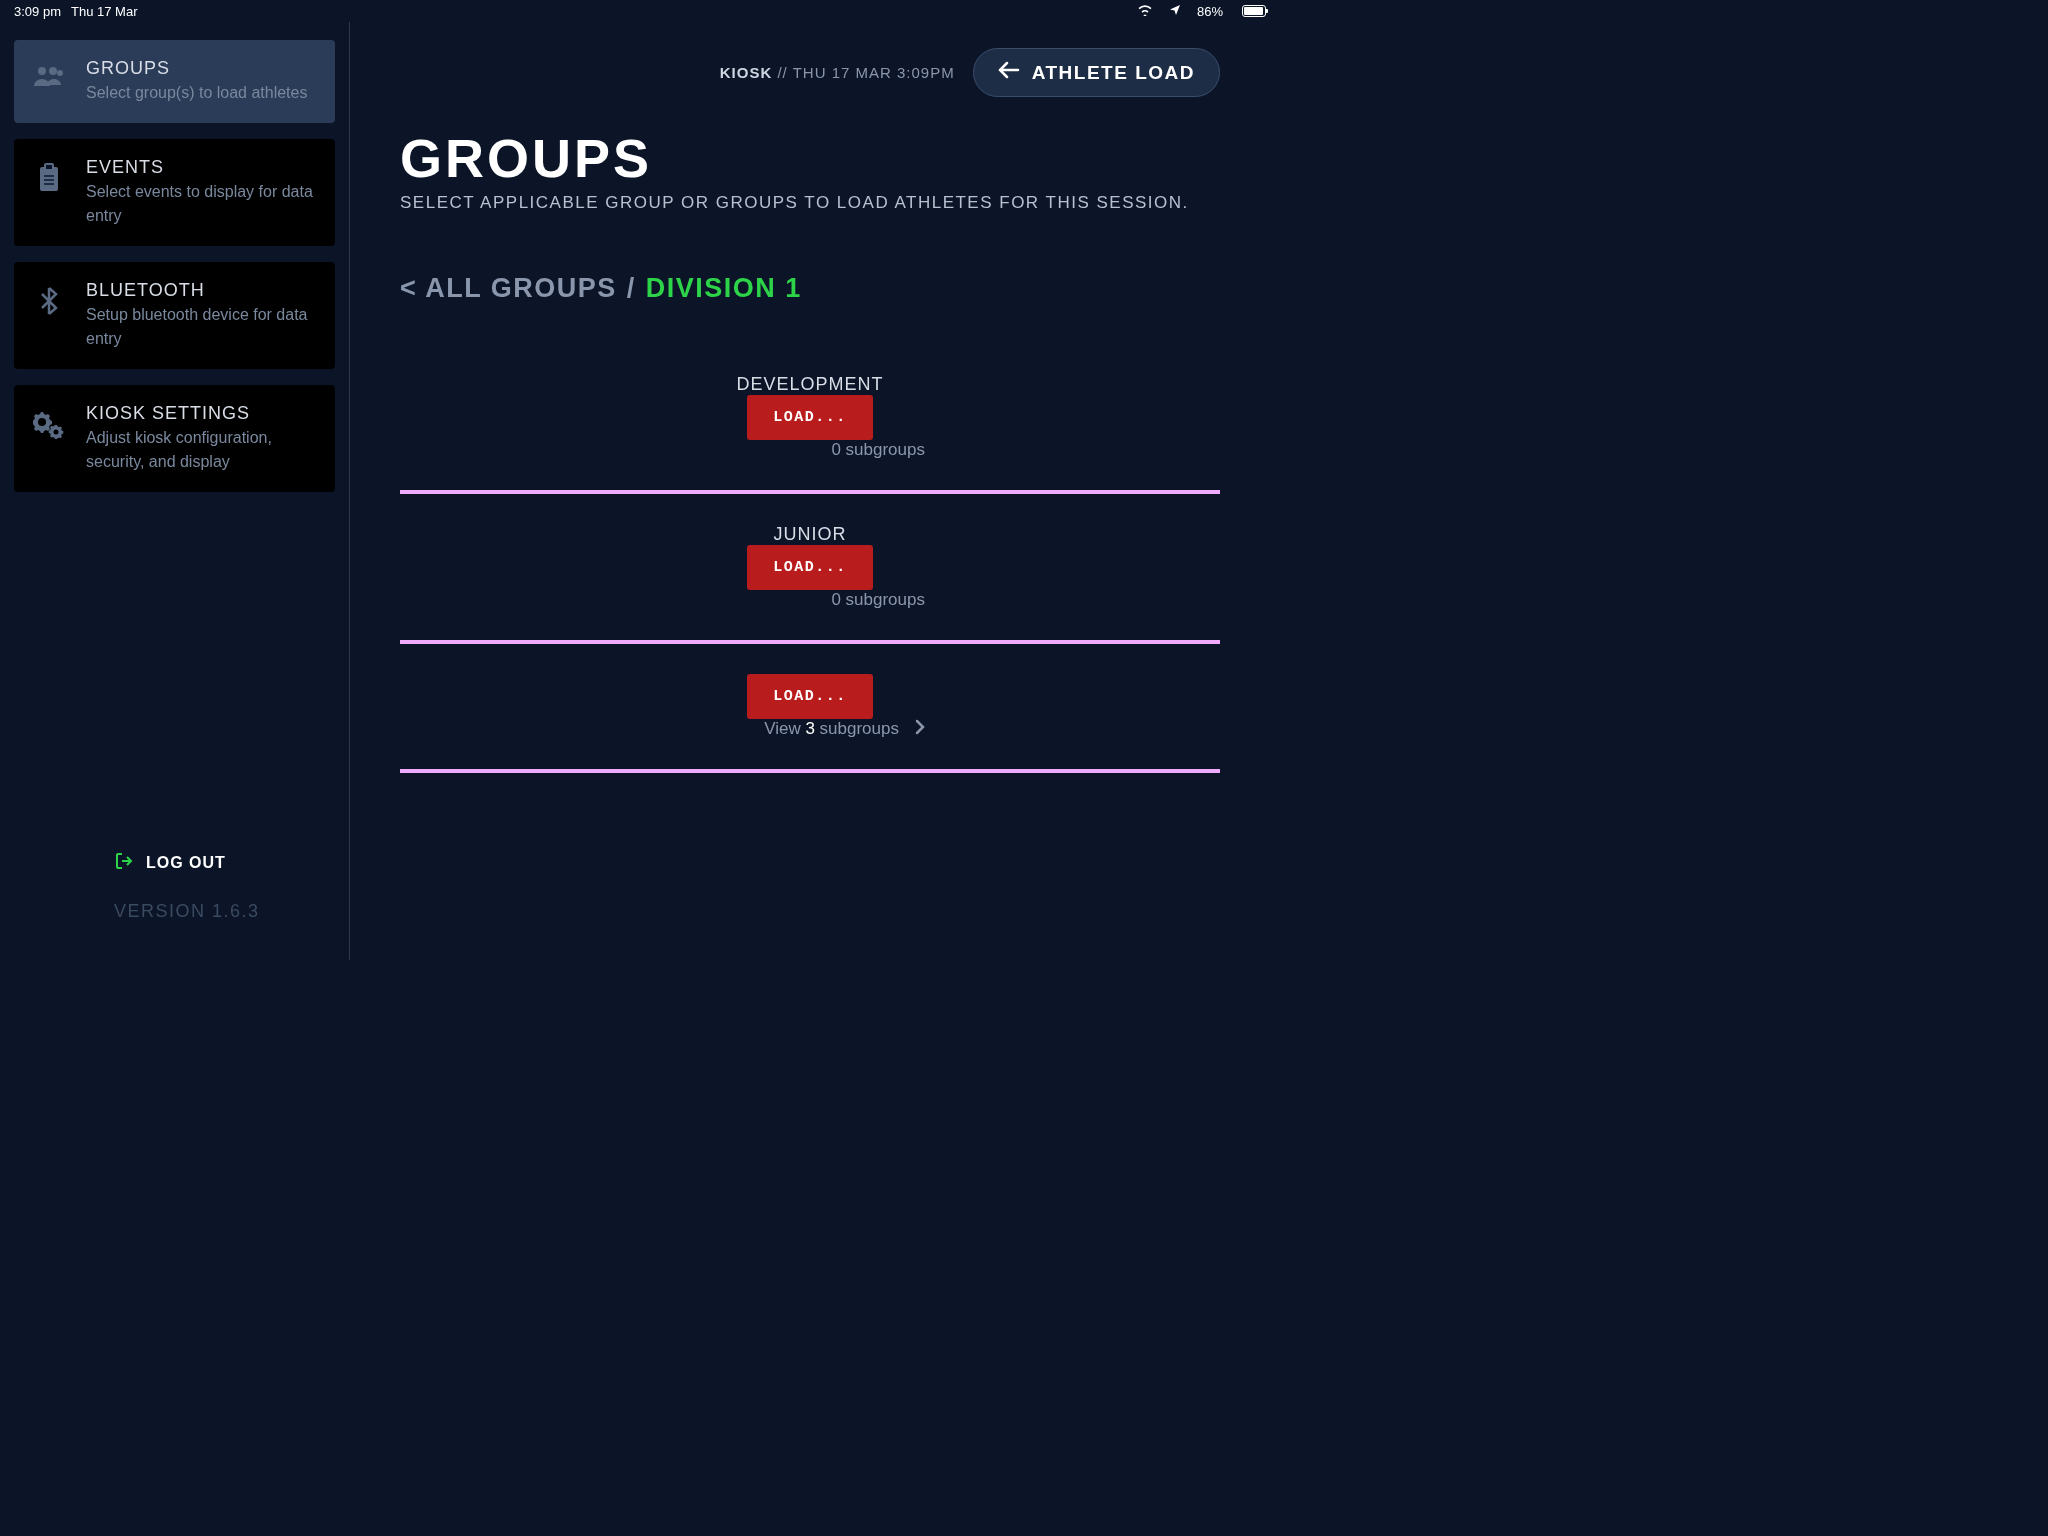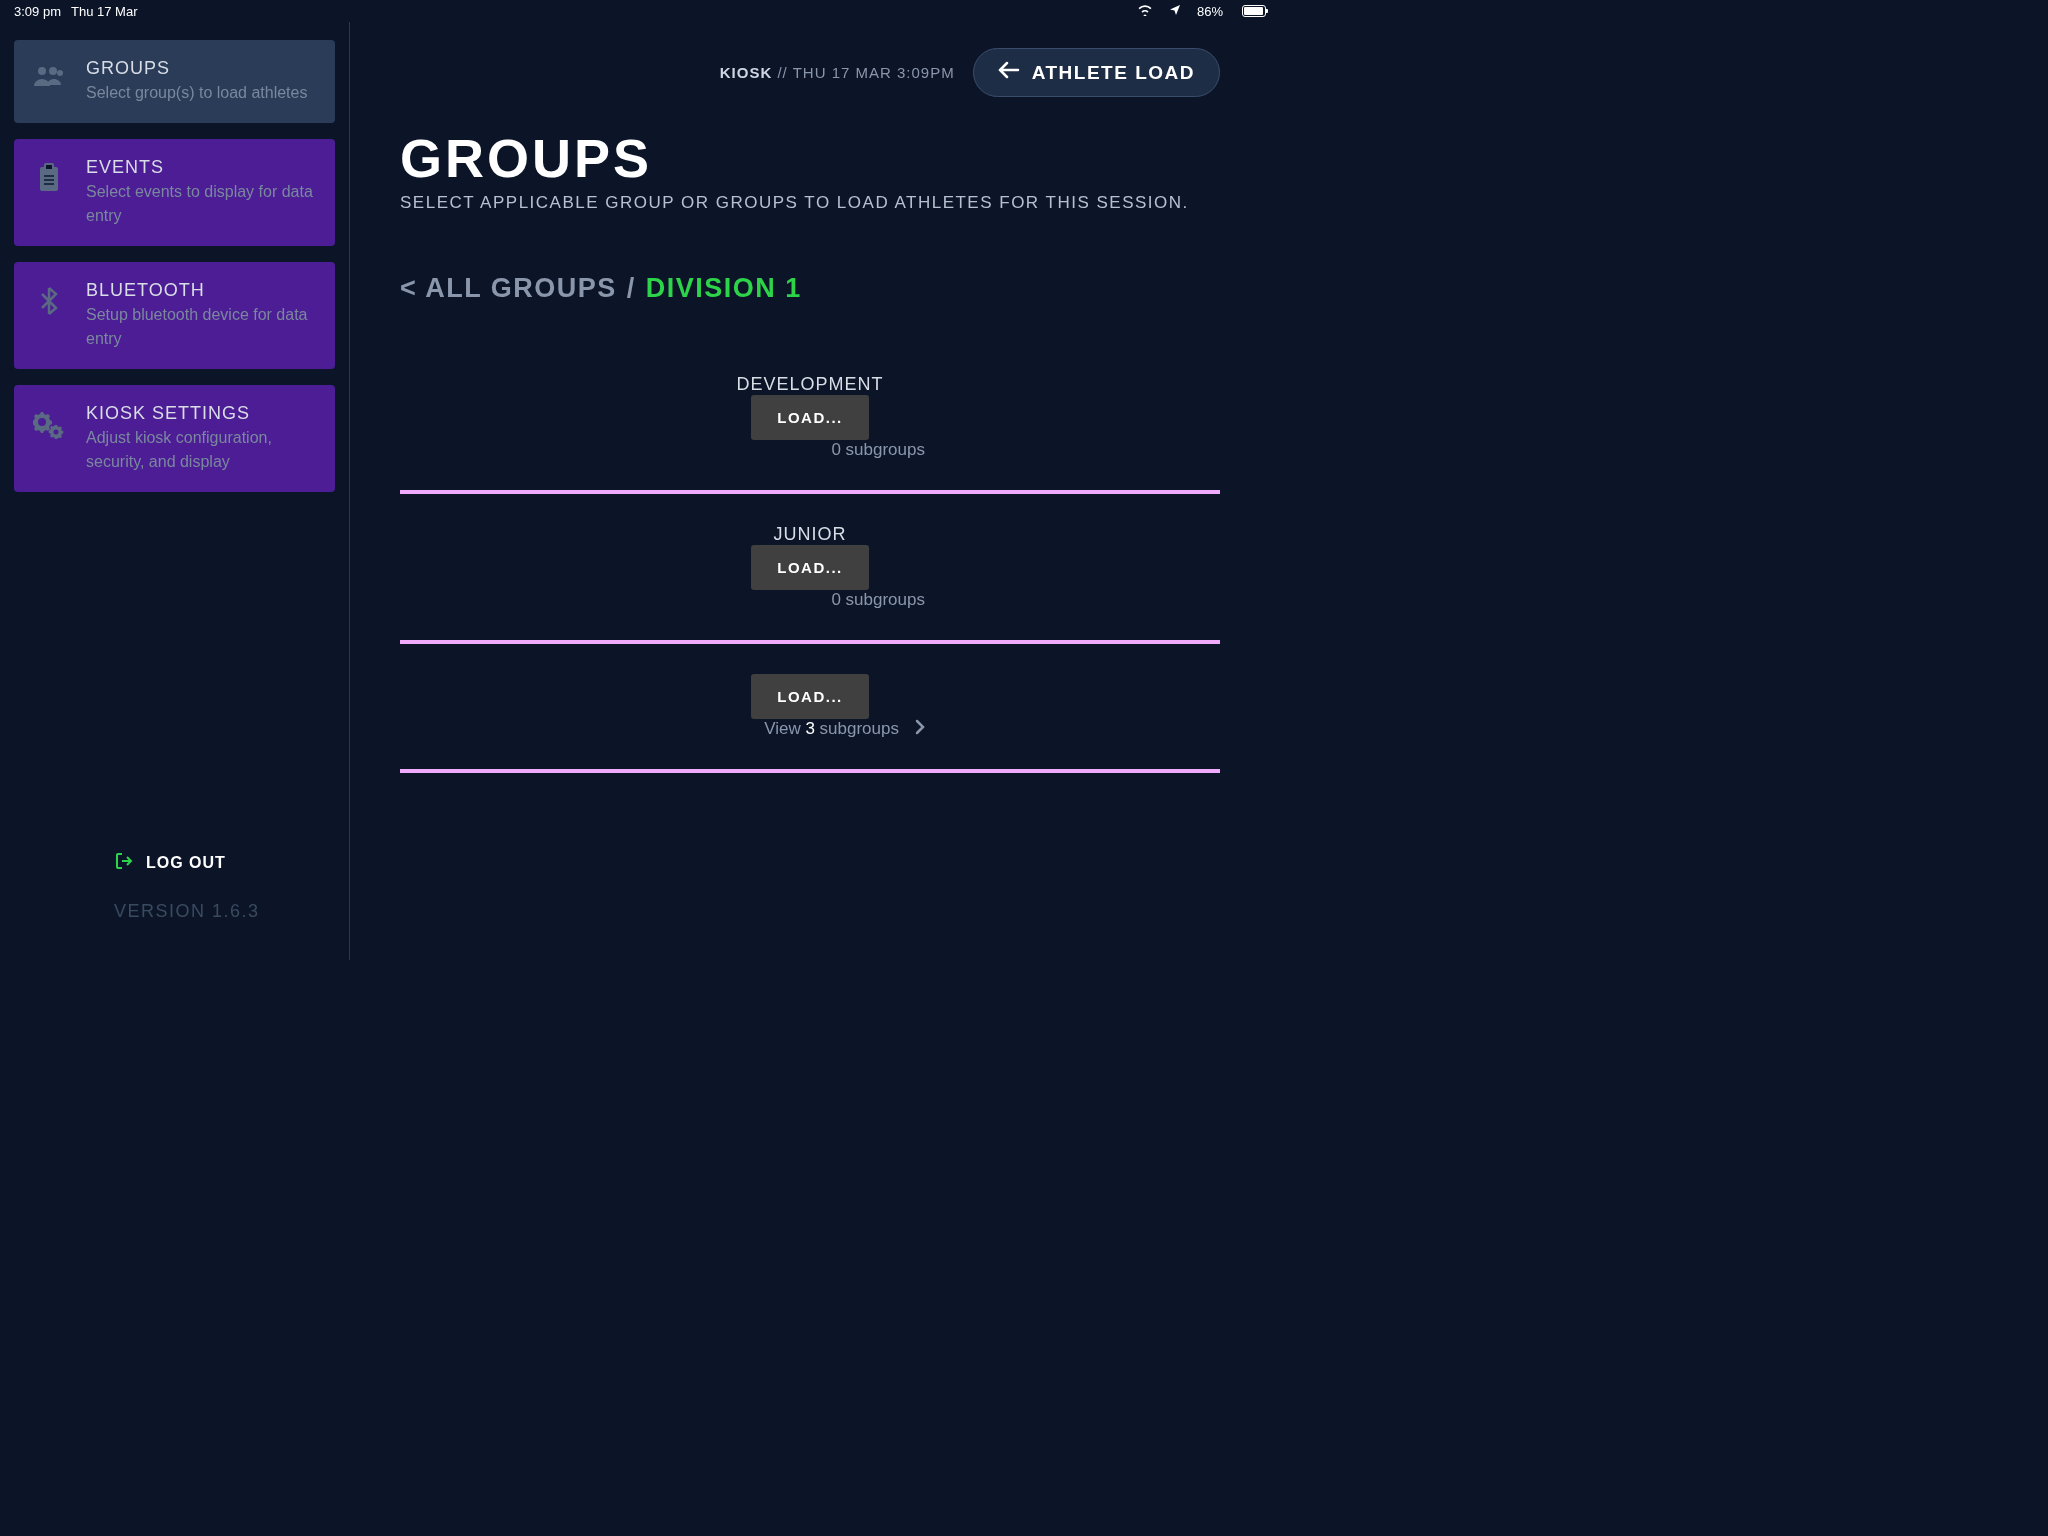--- a/index.html
+++ b/index.html
@@ -83,21 +83,21 @@
       border-right: 1px solid #2a3850;
       display: flex;
       flex-direction: column;
     }
     
     .sidebar-items {
       flex: 1;
     }
     
     .sidebar-item {
-      background: #4c1d95;
+      background: #000000;
       border-radius: 4px;
       padding: 18px 18px 18px 14px;
       margin-bottom: 16px;
       display: flex;
       gap: 16px;
       cursor: pointer;
     }
     
     .sidebar-item.active {
       background: #2a3c58;
@@ -257,29 +257,30 @@
       margin-top: 6px;
     }
     
     .group-load-col {
       width: 160px;
       display: flex;
       justify-content: center;
     }
     
     .load-btn {
-      background: #404040;
+      background: #b91c1c;
       color: #ffffff;
       border: none;
       border-radius: 3px;
       padding: 14px 26px;
       font-size: 15px;
       font-weight: 700;
       letter-spacing: 1.5px;
       cursor: pointer;
+      font-family: Liberation Mono, monospace;
     }
     
     .group-subgroup-col {
       width: 230px;
       display: flex;
       justify-content: flex-end;
       align-items: center;
       gap: 16px;
     }
     

